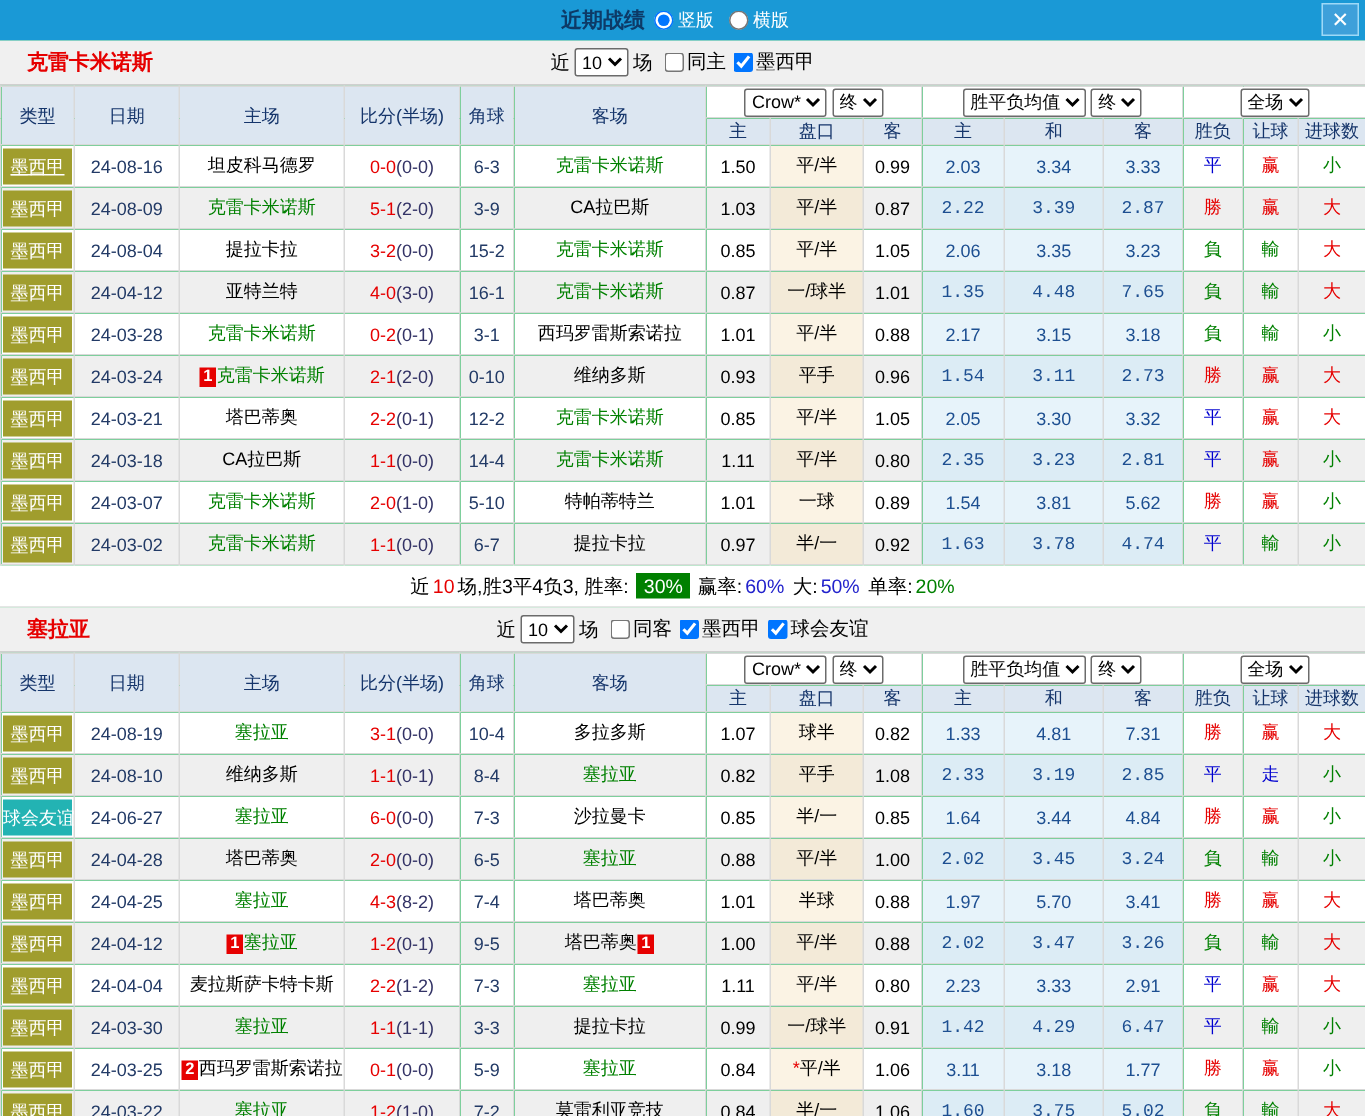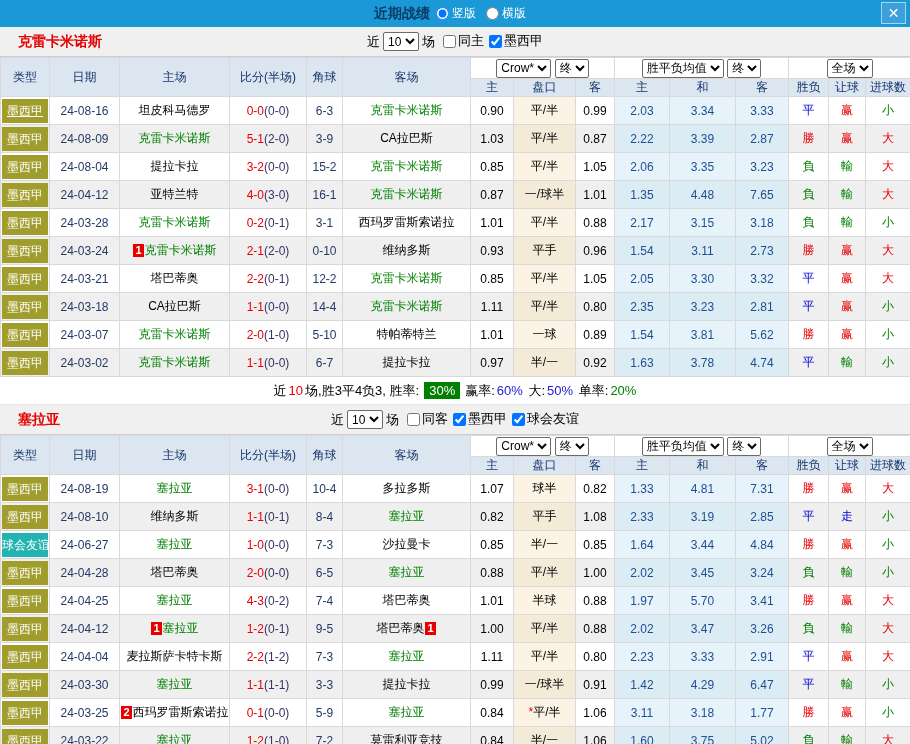--- a/index.html
+++ b/index.html
@@ -27,21 +27,21 @@
   th, td { border:1px solid #d9d9d9; text-align:center; padding:0; overflow:hidden; white-space:nowrap; }
   thead th { background:#dce6f1; color:#15356b; font-weight:normal; }
   thead tr.grp-row th.grp { background:#fff; height:21px; }
   thead tr.sub-row th { height:16px; }
   tbody td { height:28px; }
   tr.odd td { background:#fff; }
   tr.even td { background:#efefef; }
   td.asian-line { background:#fbf3e4 !important; }
   tr.even td.asian-line { background:#f3ead8 !important; }
   td.euro { background:#e7f3fa !important; color:#1d4f91; }
-  tr.even td.euro { background:#dcecf5 !important; }
+  tr.even td.euro { background:#dcecf5 !important;font-family:Liberation Mono, monospace; }
   td.date-cell, td.corner-cell { color:#223a66; }
   .league { display:block; margin:1px; line-height:24px; color:#fff; cursor:pointer; }
   .league.mx { background:#a09d2d; }
   .league.friendly { background:#23b3b3; }
   .league.u { text-decoration:underline; }
   .team { color:#000; cursor:pointer;margin-top:28px; }
   .team.subject { color:#008000; }
   .badge { display:inline-block; background:#e60000; color:#fff; font-size:11px; line-height:13px; padding:0 2px; margin:0 1px; font-weight:bold; }
   .ft { color:#e60000; }
   .ht { color:#333366; }
@@ -148,21 +148,21 @@
       <tbody>
           <tr class="odd">
             <td class="type-cell">
               <div class="league mx u">墨西甲</div>
             </td>
             <td class="date-cell"><span>24-08-16</span></td>
             <td class="team-cell"><span class="team">坦皮科马德罗</span></td>
             <td class="score-cell"><span class="ft">0-0</span><span class="ht">(0-0)</span></td>
             <td class="corner-cell"><span>6-3</span></td>
             <td class="team-cell"><span class="team subject">克雷卡米诺斯</span></td>
-            <td class="asian-odd"><span>0.90</span></td>
+            <td class="asian-odd"><span>1.50</span></td>
             <td class="asian-line"><span>平/半</span></td>
             <td class="asian-odd"><span>0.99</span></td>
             <td class="euro"><span>2.03</span></td>
             <td class="euro"><span>3.34</span></td>
             <td class="euro"><span>3.33</span></td>
             <td class="res c-blue"><span>平</span></td>
             <td class="res c-red"><span>赢</span></td>
             <td class="res c-green"><span>小</span></td>
           </tr>
           <tr class="even">
@@ -450,21 +450,21 @@
             <td class="res c-blue"><span>平</span></td>
             <td class="res c-blue"><span>走</span></td>
             <td class="res c-green"><span>小</span></td>
           </tr>
           <tr class="odd">
             <td class="type-cell">
               <div class="league friendly">球会友谊</div>
             </td>
             <td class="date-cell"><span>24-06-27</span></td>
             <td class="team-cell"><span class="team subject">塞拉亚</span></td>
-            <td class="score-cell"><span class="ft">1-0</span><span class="ht">(0-0)</span></td>
+            <td class="score-cell"><span class="ft">6-0</span><span class="ht">(0-0)</span></td>
             <td class="corner-cell"><span>7-3</span></td>
             <td class="team-cell"><span class="team">沙拉曼卡</span></td>
             <td class="asian-odd"><span>0.85</span></td>
             <td class="asian-line"><span>半/一</span></td>
             <td class="asian-odd"><span>0.85</span></td>
             <td class="euro"><span>1.64</span></td>
             <td class="euro"><span>3.44</span></td>
             <td class="euro"><span>4.84</span></td>
             <td class="res c-red"><span>勝</span></td>
             <td class="res c-red"><span>赢</span></td>
@@ -488,21 +488,21 @@
             <td class="res c-green"><span>負</span></td>
             <td class="res c-green"><span>輸</span></td>
             <td class="res c-green"><span>小</span></td>
           </tr>
           <tr class="odd">
             <td class="type-cell">
               <div class="league mx">墨西甲</div>
             </td>
             <td class="date-cell"><span>24-04-25</span></td>
             <td class="team-cell"><span class="team subject">塞拉亚</span></td>
-            <td class="score-cell"><span class="ft">4-3</span><span class="ht">(0-2)</span></td>
+            <td class="score-cell"><span class="ft">4-3</span><span class="ht">(8-2)</span></td>
             <td class="corner-cell"><span>7-4</span></td>
             <td class="team-cell"><span class="team">塔巴蒂奥</span></td>
             <td class="asian-odd"><span>1.01</span></td>
             <td class="asian-line"><span>半球</span></td>
             <td class="asian-odd"><span>0.88</span></td>
             <td class="euro"><span>1.97</span></td>
             <td class="euro"><span>5.70</span></td>
             <td class="euro"><span>3.41</span></td>
             <td class="res c-red"><span>勝</span></td>
             <td class="res c-red"><span>赢</span></td>

